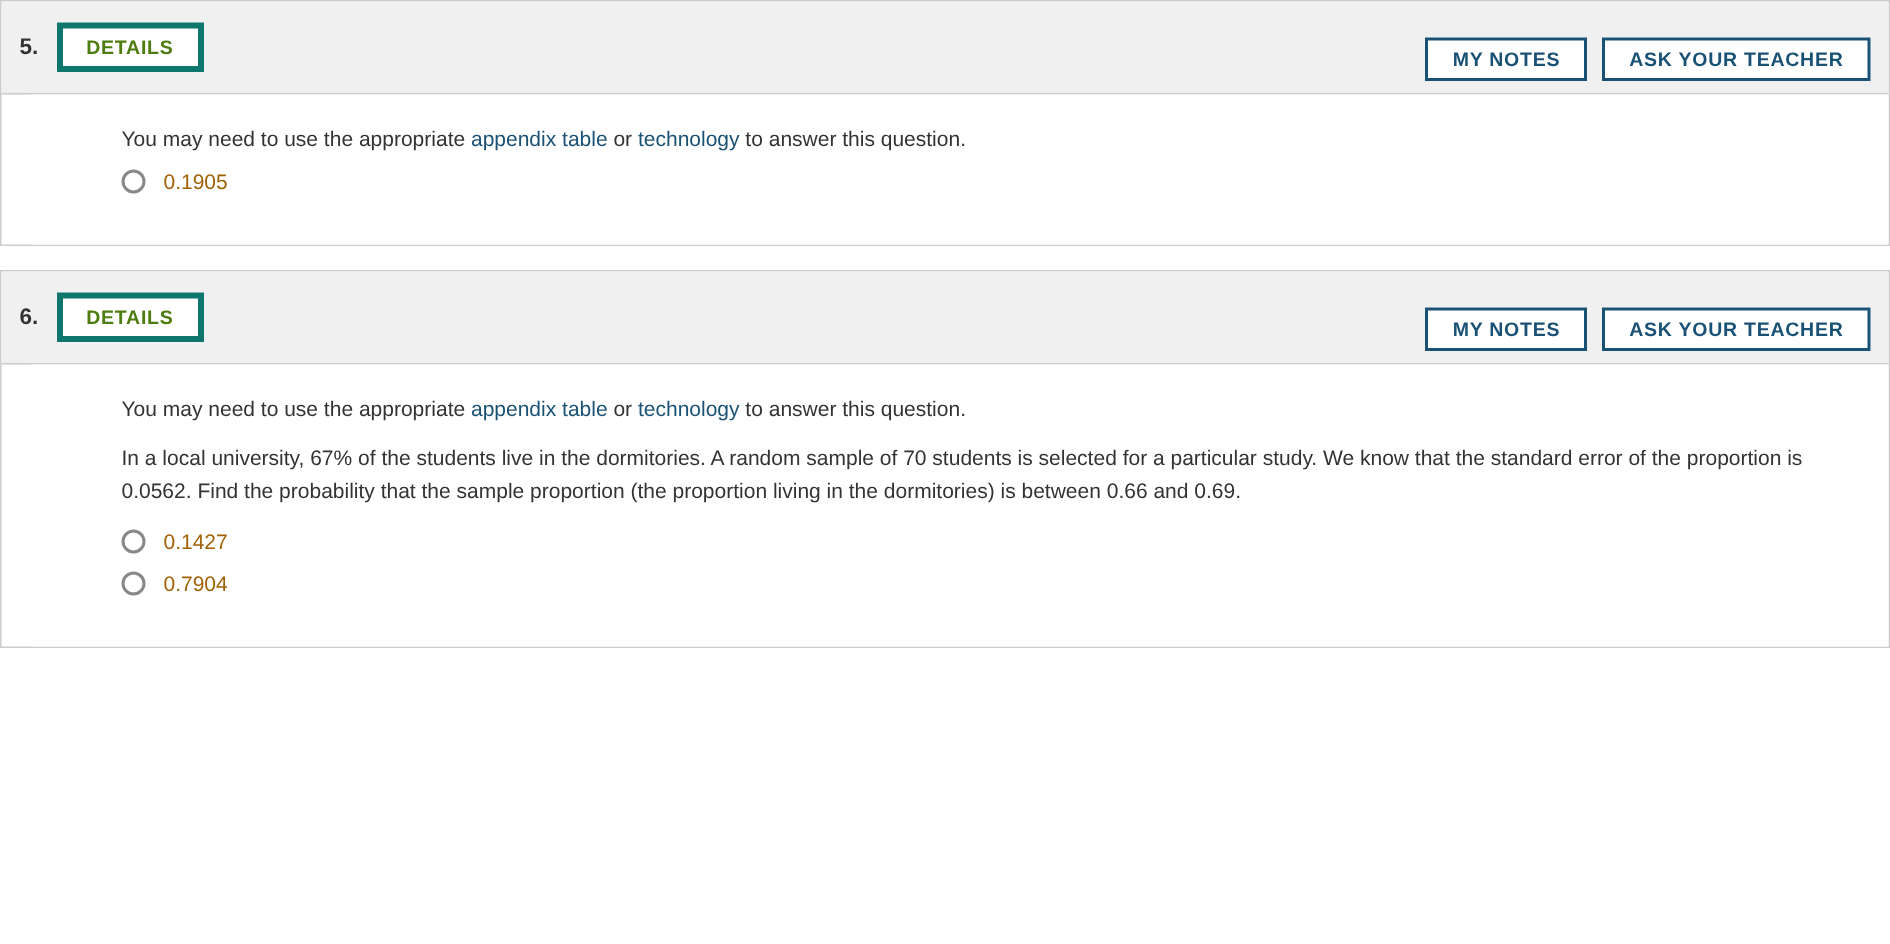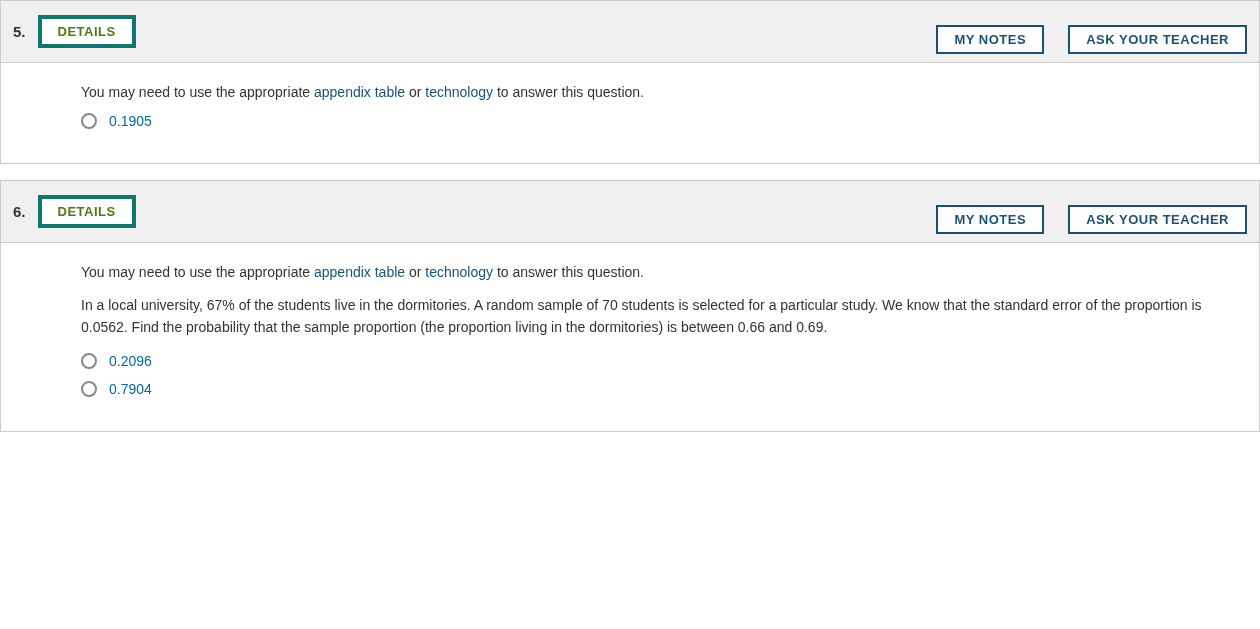--- a/index.html
+++ b/index.html
@@ -42,21 +42,21 @@
       font-size: 13px;
       font-weight: bold;
       cursor: pointer;
       letter-spacing: 0.5px;
     }
     .header-spacer {
       flex: 1;
     }
     .header-actions {
       display: flex;
-      gap: 24px;
+      gap: 10px;
       margin-top: 16px;
     }
     .action-button {
       border: 2px solid #1a5276;
       background: #fff;
       color: #1a5276;
       padding: 5px 16px;
       font-size: 13px;
       font-weight: bold;
       cursor: pointer;
@@ -95,21 +95,21 @@
       height: 16px;
       border-radius: 50%;
       border: 2px solid #888;
       margin-right: 12px;
       flex-shrink: 0;
       background: #fff;
       cursor: pointer;
     }
     .option-label {
       font-size: 14px;
-      color: #0369a1;
+      color: #a16207;
     }
   </style>
 </head>
 <body>
 
 <div class="page-wrapper">
 
   <div class="question-block">
     <div class="question-header">
       <span class="question-number">5.</span>
@@ -144,21 +144,21 @@
       </div>
     </div>
     <div class="question-content">
       <p class="intro-text">
         You may need to use the appropriate <a href="#">appendix table</a> or <a href="#">technology</a> to answer this question.
       </p>
       <p class="question-text">In a local university, 67% of the students live in the dormitories. A random sample of 70 students is selected for a particular study. We know that the standard error of the proportion is 0.0562. Find the probability that the sample proportion (the proportion living in the dormitories) is between 0.66 and 0.69.</p>
       <ul class="options-list">
         <li class="option-item">
           <div class="option-radio"></div>
-          <span class="option-label">0.2096</span>
+          <span class="option-label">0.1427</span>
         </li>
         <li class="option-item">
           <div class="option-radio"></div>
           <span class="option-label">0.7904</span>
         </li>
       </ul>
     </div>
   </div>
 
 </div>

